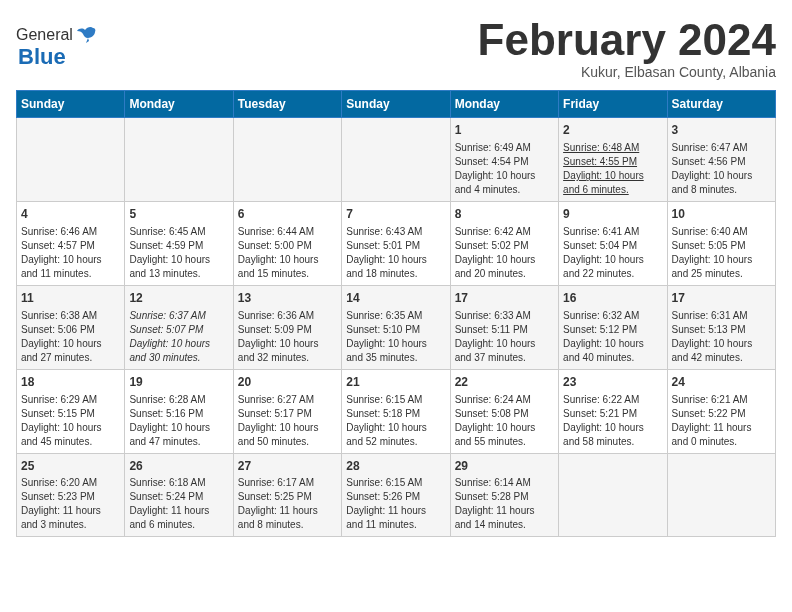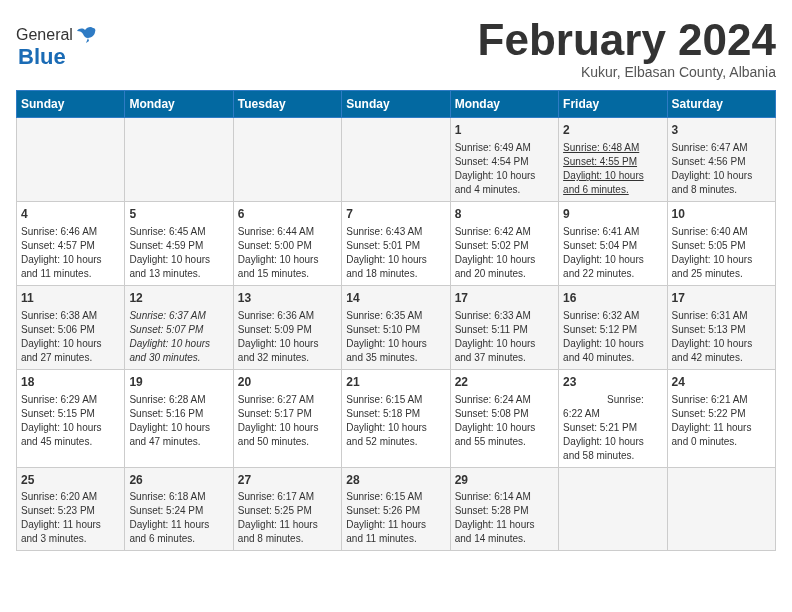--- a/index.html
+++ b/index.html
@@ -200,21 +200,21 @@
 Daylight: 10 hours
 and 50 minutes.</span></td>
         <td><span class="day-number">21</span><span class="day-info" style="white-space: pre-line;">Sunrise: 6:15 AM
 Sunset: 5:18 PM
 Daylight: 10 hours
 and 52 minutes.</span></td>
         <td><span class="day-number">22</span><span class="day-info" style="white-space: pre-line;">Sunrise: 6:24 AM
 Sunset: 5:08 PM
 Daylight: 10 hours
 and 55 minutes.</span></td>
-        <td><span class="day-number">23</span><span class="day-info" style="white-space: pre-line; margin-left: 44px;">Sunrise: 6:22 AM
+        <td><span class="day-number">23</span><span class="day-info" style="white-space: pre-line;">Sunrise: 6:22 AM
 Sunset: 5:21 PM
 Daylight: 10 hours
 and 58 minutes.</span></td>
         <td><span class="day-number">24</span><span class="day-info" style="white-space: pre-line;">Sunrise: 6:21 AM
 Sunset: 5:22 PM
 Daylight: 11 hours
 and 0 minutes.</span></td>
       </tr>
       <tr>
         <td><span class="day-number">25</span><span class="day-info" style="white-space: pre-line;">Sunrise: 6:20 AM

